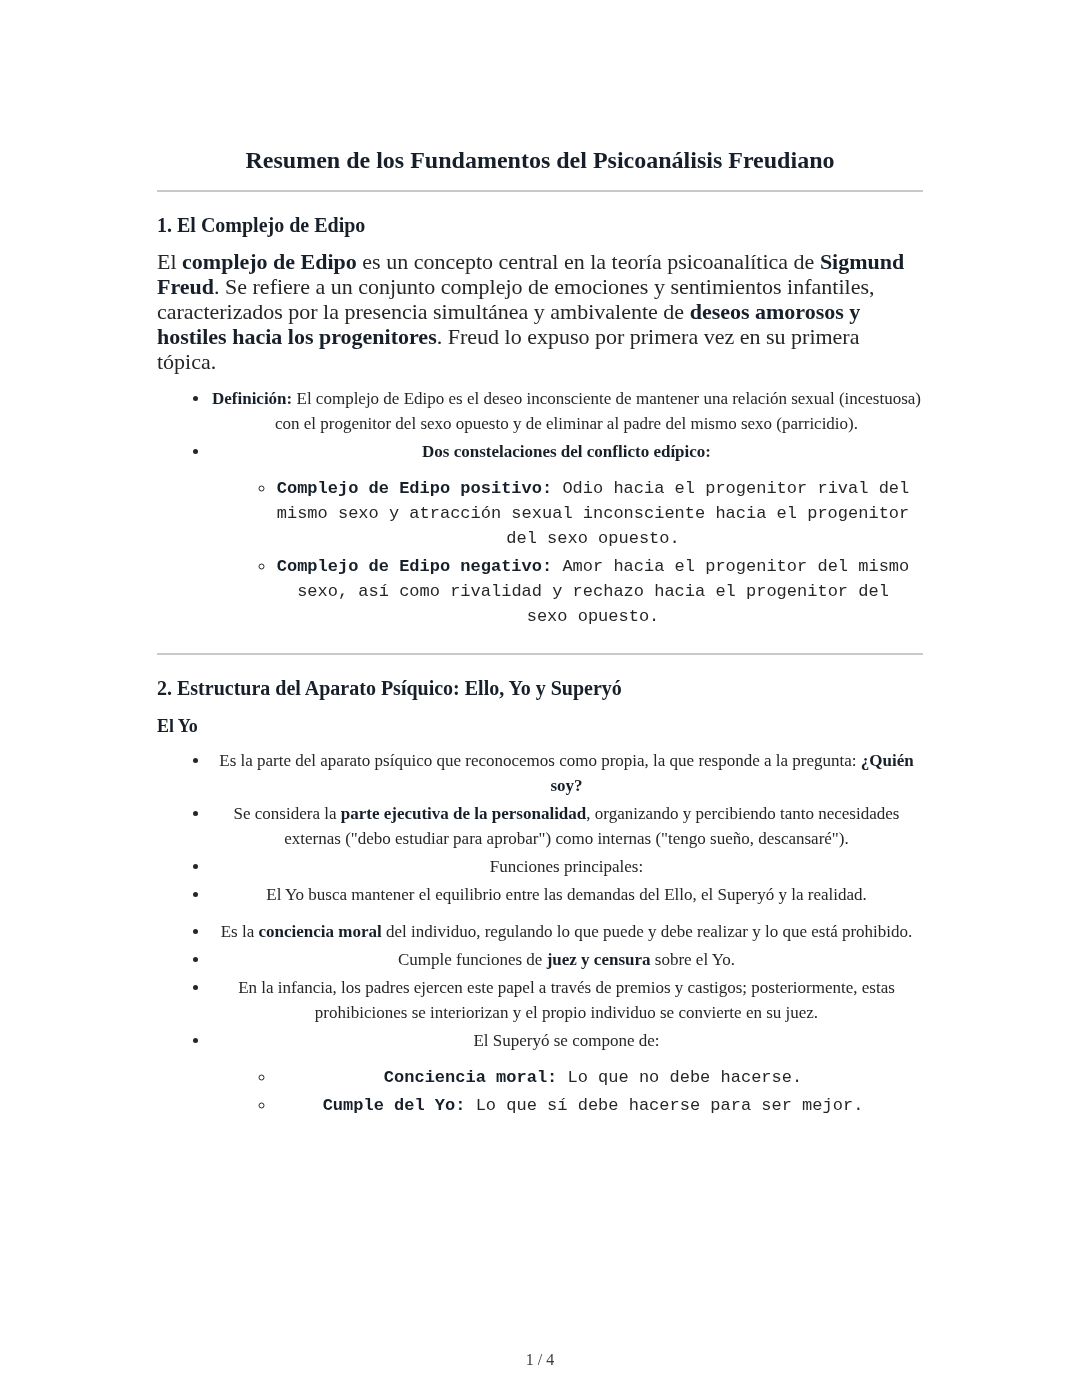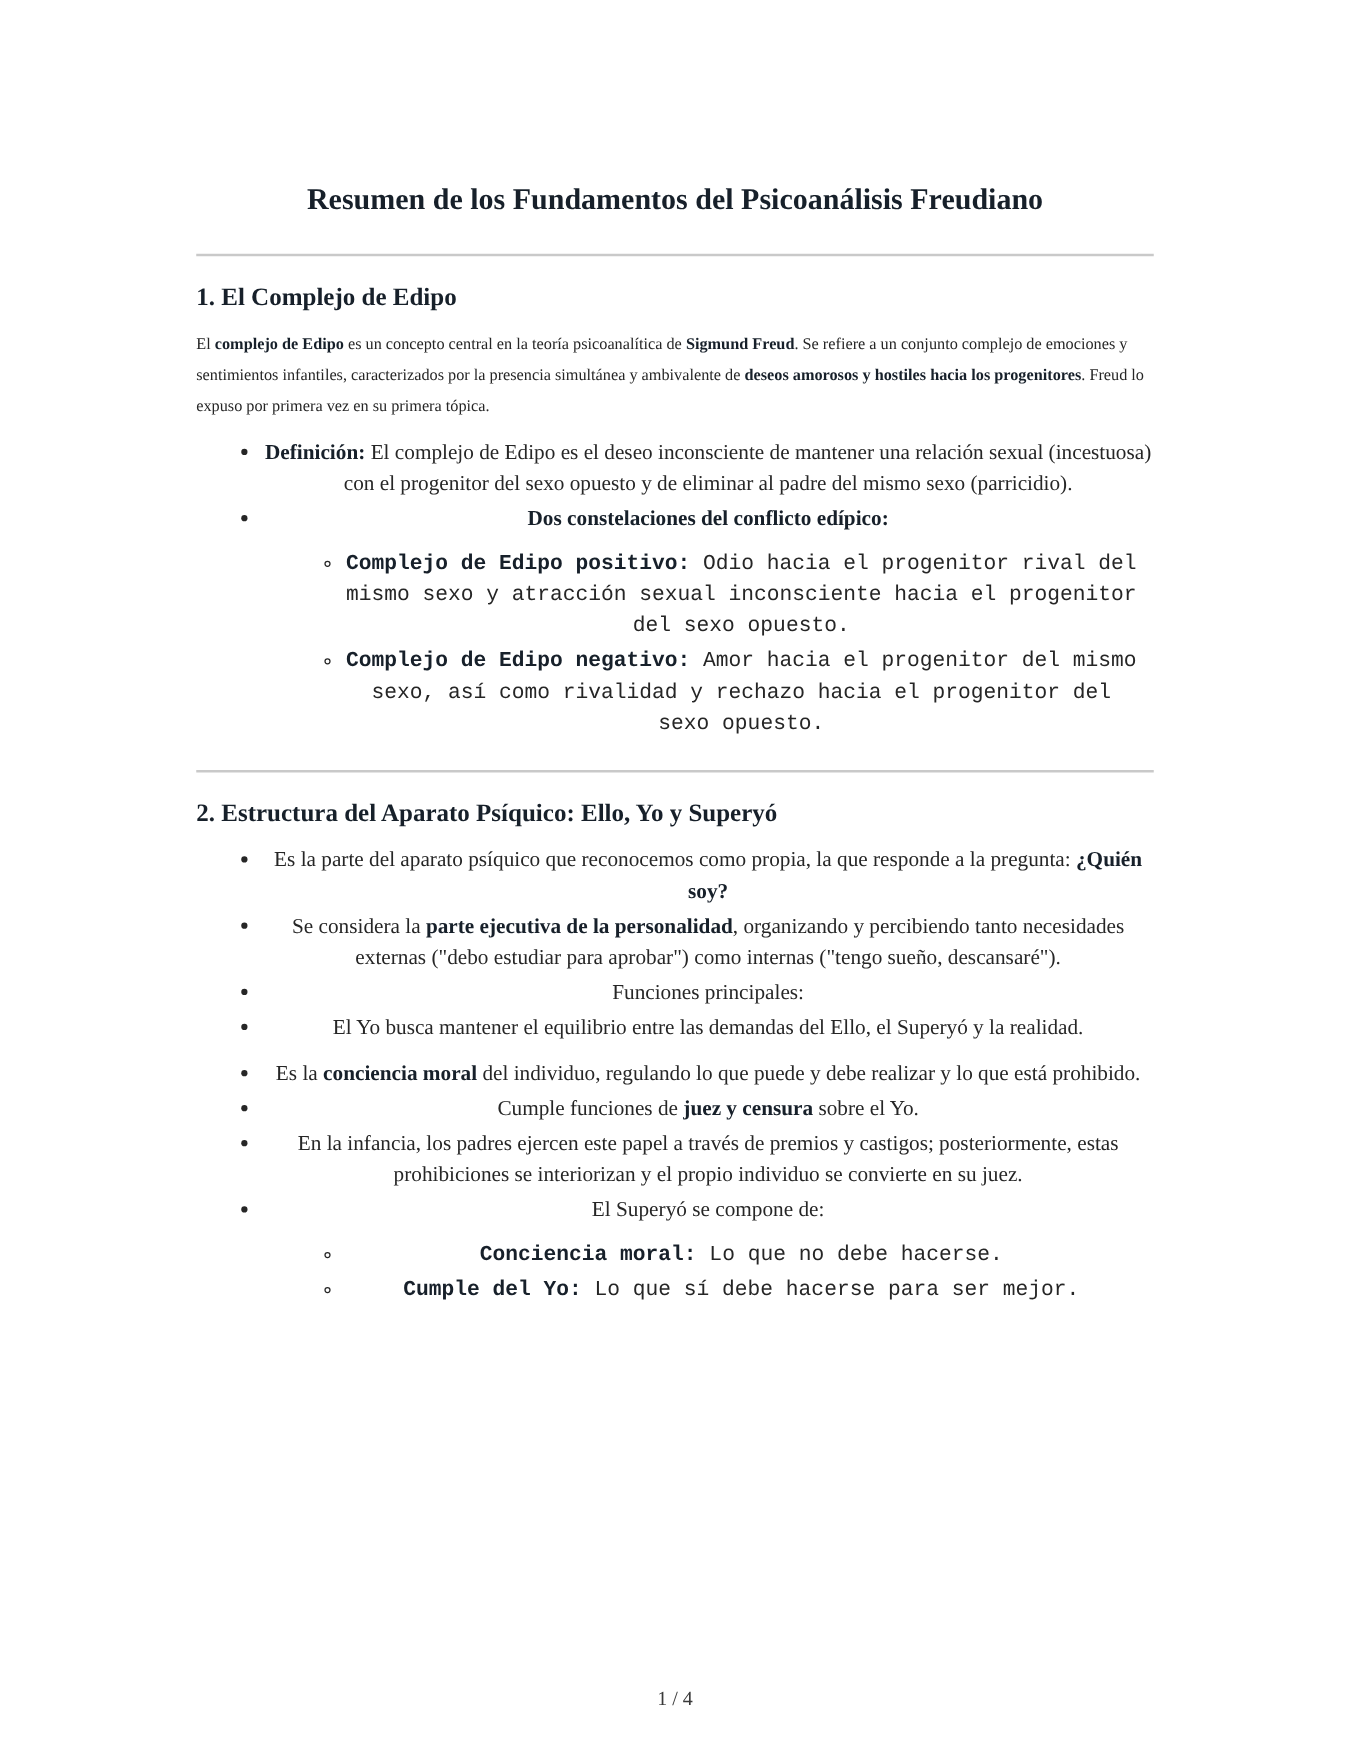--- a/index.html
+++ b/index.html
@@ -19,21 +19,21 @@
   }
   .content {
     padding: 145px 157px 0 157px;
   }
   h1.doc-title {
     font-size: 24px;
     line-height: 1.25;
     font-weight: 700;
     text-align: center;
     color: #17202a;
-    margin: 0 0 28px 0;
+    margin: 0 0 15px 0;
   }
   hr.divider {
     border: none;
     border-top: 2px solid #c9c9c9;
     margin: 0 0 20px 0;
   }
   hr.divider.mid {
     margin-top: 24px;
   }
   h2.section-heading {
@@ -47,21 +47,21 @@
     font-size: 18px;
     line-height: 1.3;
     font-weight: 700;
     color: #17202a;
     margin: 14px 0 7px 0;
   }
   h3.subsection-heading.spaced {
     margin-top: 26px;
   }
   p.para {
-    font-size: 13px;
+    font-size: 22px;
     line-height: 25px;
     margin: 0 0 12px 0;
   }
   p.para.outro {
     margin: 14px 0 0 0;
   }
   ul.level1 {
     list-style: disc;
     margin: 10px 0 12px 0;
     padding-left: 53px;
@@ -116,20 +116,21 @@
           </li>
         </ul>
       </li>
     </ul>
 
 
     <hr class="divider mid">
 
     <h2 class="section-heading">2. Estructura del Aparato Psíquico: Ello, Yo y Superyó</h2>
 
+    <h3 class="subsection-heading">El Yo</h3>
     <ul class="level1">
       <li class="bullet-item">
         <span><span>Es la parte del aparato psíquico que reconocemos como propia, la que responde a la pregunta: </span><strong>¿Quién soy?</strong></span>
       </li>
       <li class="bullet-item">
         <span><span>Se considera la </span><strong>parte ejecutiva de la personalidad</strong><span>, organizando y percibiendo tanto necesidades externas ("debo estudiar para aprobar") como internas ("tengo sueño, descansaré").</span></span>
       </li>
       <li class="bullet-item">
         <span><span>Funciones principales:</span></span>
       </li>

